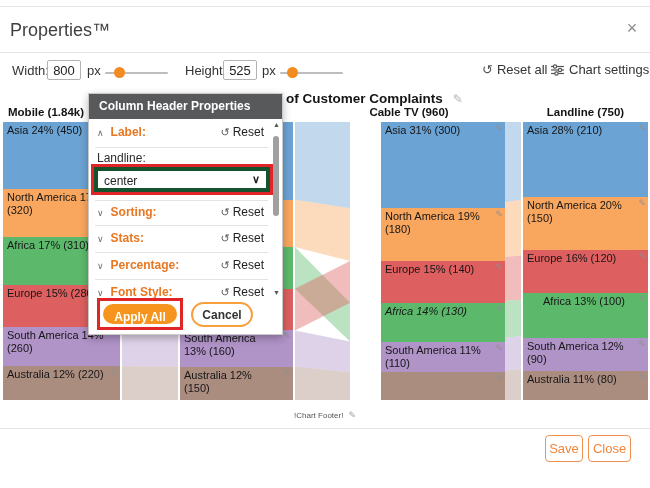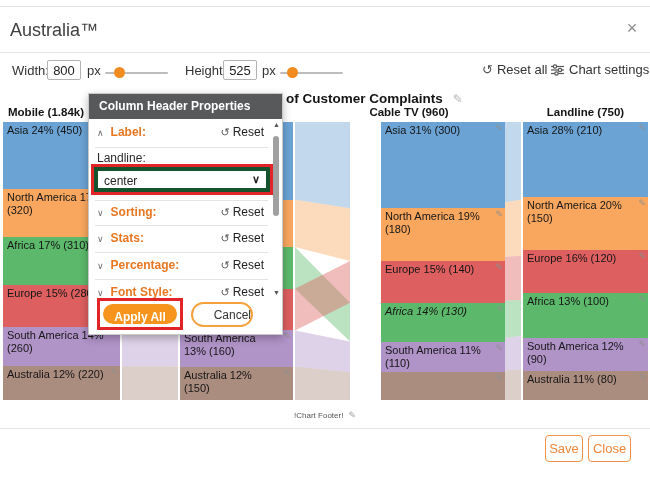--- a/index.html
+++ b/index.html
@@ -46,35 +46,35 @@
   .pp-div{position:absolute;left:6px;right:14px;border-top:1px solid #e3e3e3;height:0}
   .align-label{position:absolute;left:8px;top:57px;font-size:12px;color:#2c2c2c}
   .red-box{position:absolute;border:3px solid #e02428}
   .pp-select{width:100%;height:100%;box-sizing:border-box;border:4px solid #14532d;background:#fff;
     position:relative;cursor:pointer}
   .pp-select .val{position:absolute;left:6px;top:3px;font-size:12px;color:#222}
   .pp-select .caret{position:absolute;right:6px;top:2px;font-size:11px;font-weight:bold;color:#222}
   .apply-btn{position:absolute;left:3px;top:3px;right:3px;bottom:3px;background:#f7941e;border-radius:13px;
     color:#fff;font-size:12px;font-weight:bold;text-align:center;line-height:26px;cursor:pointer}
   .cancel-btn{position:absolute;left:102px;top:208px;width:62px;height:25px;border:2px solid #f7a13e;
-    border-radius:14px;background:#fff;color:#333;font-size:12px;font-weight:normal;text-align:right;
+    border-radius:14px;background:#fff;color:#333;font-size:12px;font-weight:bold;text-align:center;
     line-height:23px;box-sizing:border-box;cursor:pointer}
   .pp-scroll{position:absolute;right:1px;top:26px;width:9px;height:180px}
   .scroll-arrow{position:absolute;left:0;width:9px;height:9px;font-size:7px;color:#555;text-align:center;line-height:9px;cursor:pointer}
   .scroll-thumb{position:absolute;left:1px;top:16px;width:6px;height:80px;background:#a0a0a0;border-radius:3px;cursor:pointer}
   
   .bottom-btn{position:absolute;top:435px;height:27px;background:#fff;border:1px solid #f0914f;border-radius:4px;
     color:#f0863b;font-size:13px;text-align:center;line-height:25px;box-sizing:border-box;cursor:pointer}
 </style>
 </head>
 <body>
 
 <div class="hairline" style="top:6px"></div>
 
-<div class="win-title">Australia™</div>
+<div class="win-title">Properties™</div>
 <div class="win-close">×</div>
 <div class="hairline" style="top:52px"></div>
 
 <div class="toolbar">
   <span class="tb-label" style="left:12px">Width:</span>
   <input class="tb-input" style="left: 47px;" value="800">
   <span class="tb-label" style="left:87px">px</span>
   <div class="slider" style="left:105px;width:63px">
     <div class="knob" style="left:9px"></div>
   </div>
@@ -194,21 +194,21 @@
         <span class="pencil">✎</span>
       </div>
       <div class="seg" style="height: 55.6px; background: rgb(249, 167, 95);">
         <div class="seg-label">North America 20% (150)</div>
         <span class="pencil">✎</span>
       </div>
       <div class="seg" style="height: 44.5px; background: rgb(221, 95, 95);">
         <div class="seg-label">Europe 16% (120)</div>
         <span class="pencil">✎</span>
       </div>
-      <div class="seg" style="height: 47px; background: rgb(92, 185, 107);">
+      <div class="seg" style="height: 47px; background: rgb(92, 185, 107); padding-left: 16px;">
         <div class="seg-label">Africa 13% (100)</div>
         <span class="pencil">✎</span>
       </div>
       <div class="seg" style="height: 33.4px; background: rgb(176, 147, 199);">
         <div class="seg-label">South America 12% (90)</div>
         <span class="pencil">✎</span>
       </div>
       <div class="seg" style="height: 30.6px; background: rgb(171, 141, 128);">
         <div class="seg-label">Australia 11% (80)</div>
         <span class="pencil">✎</span>

